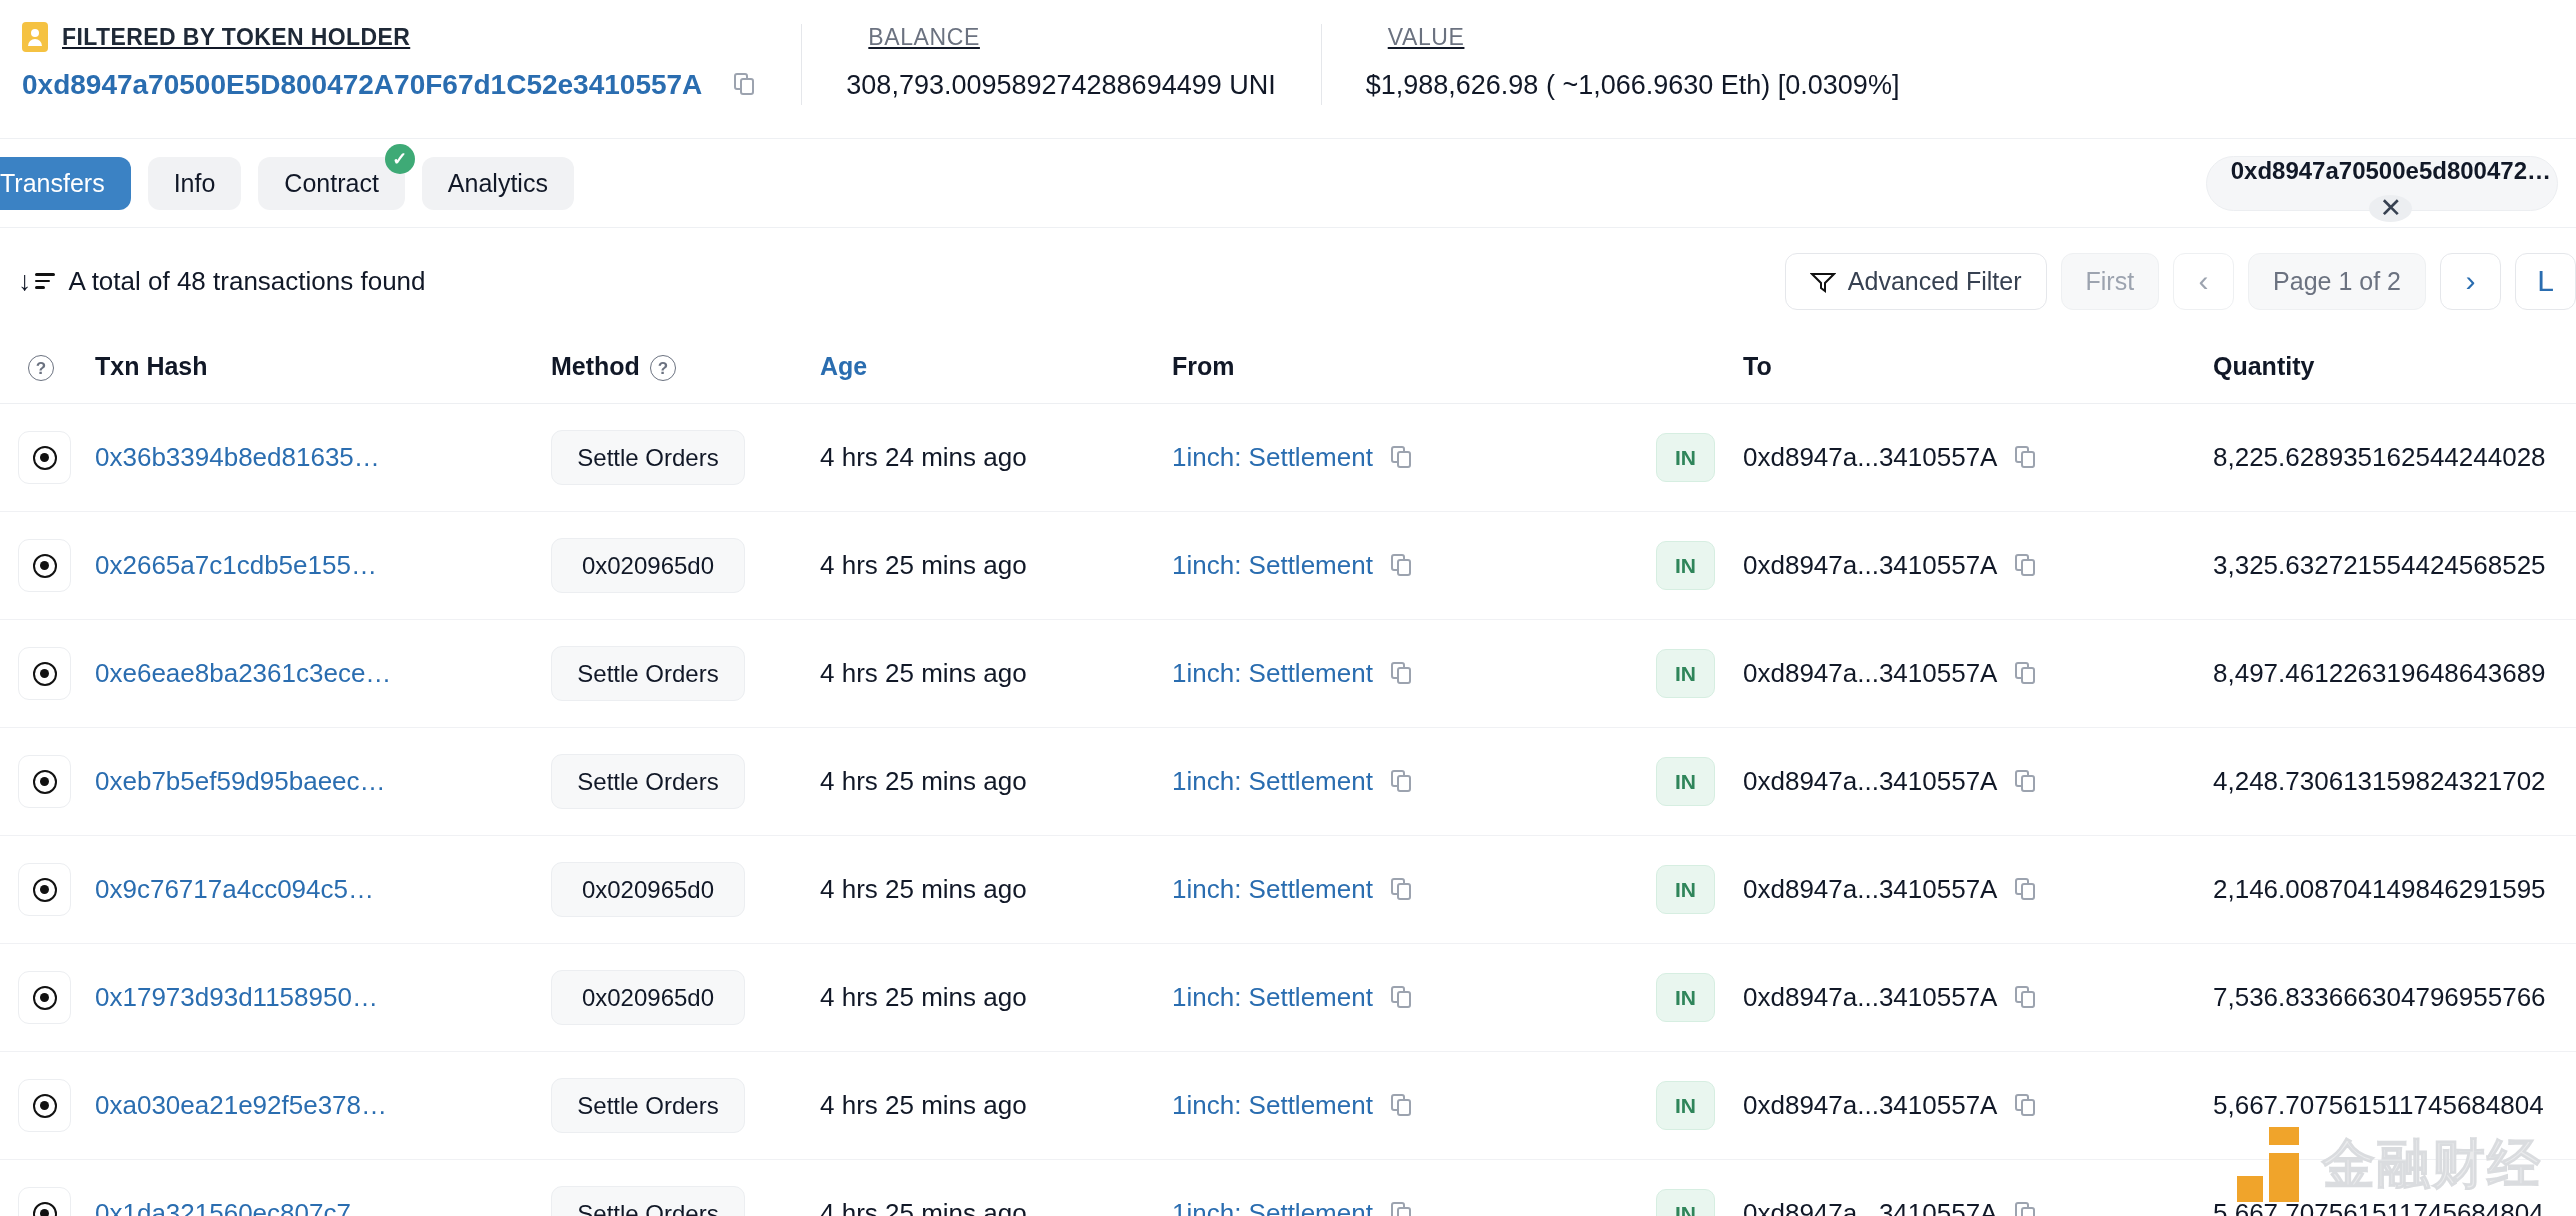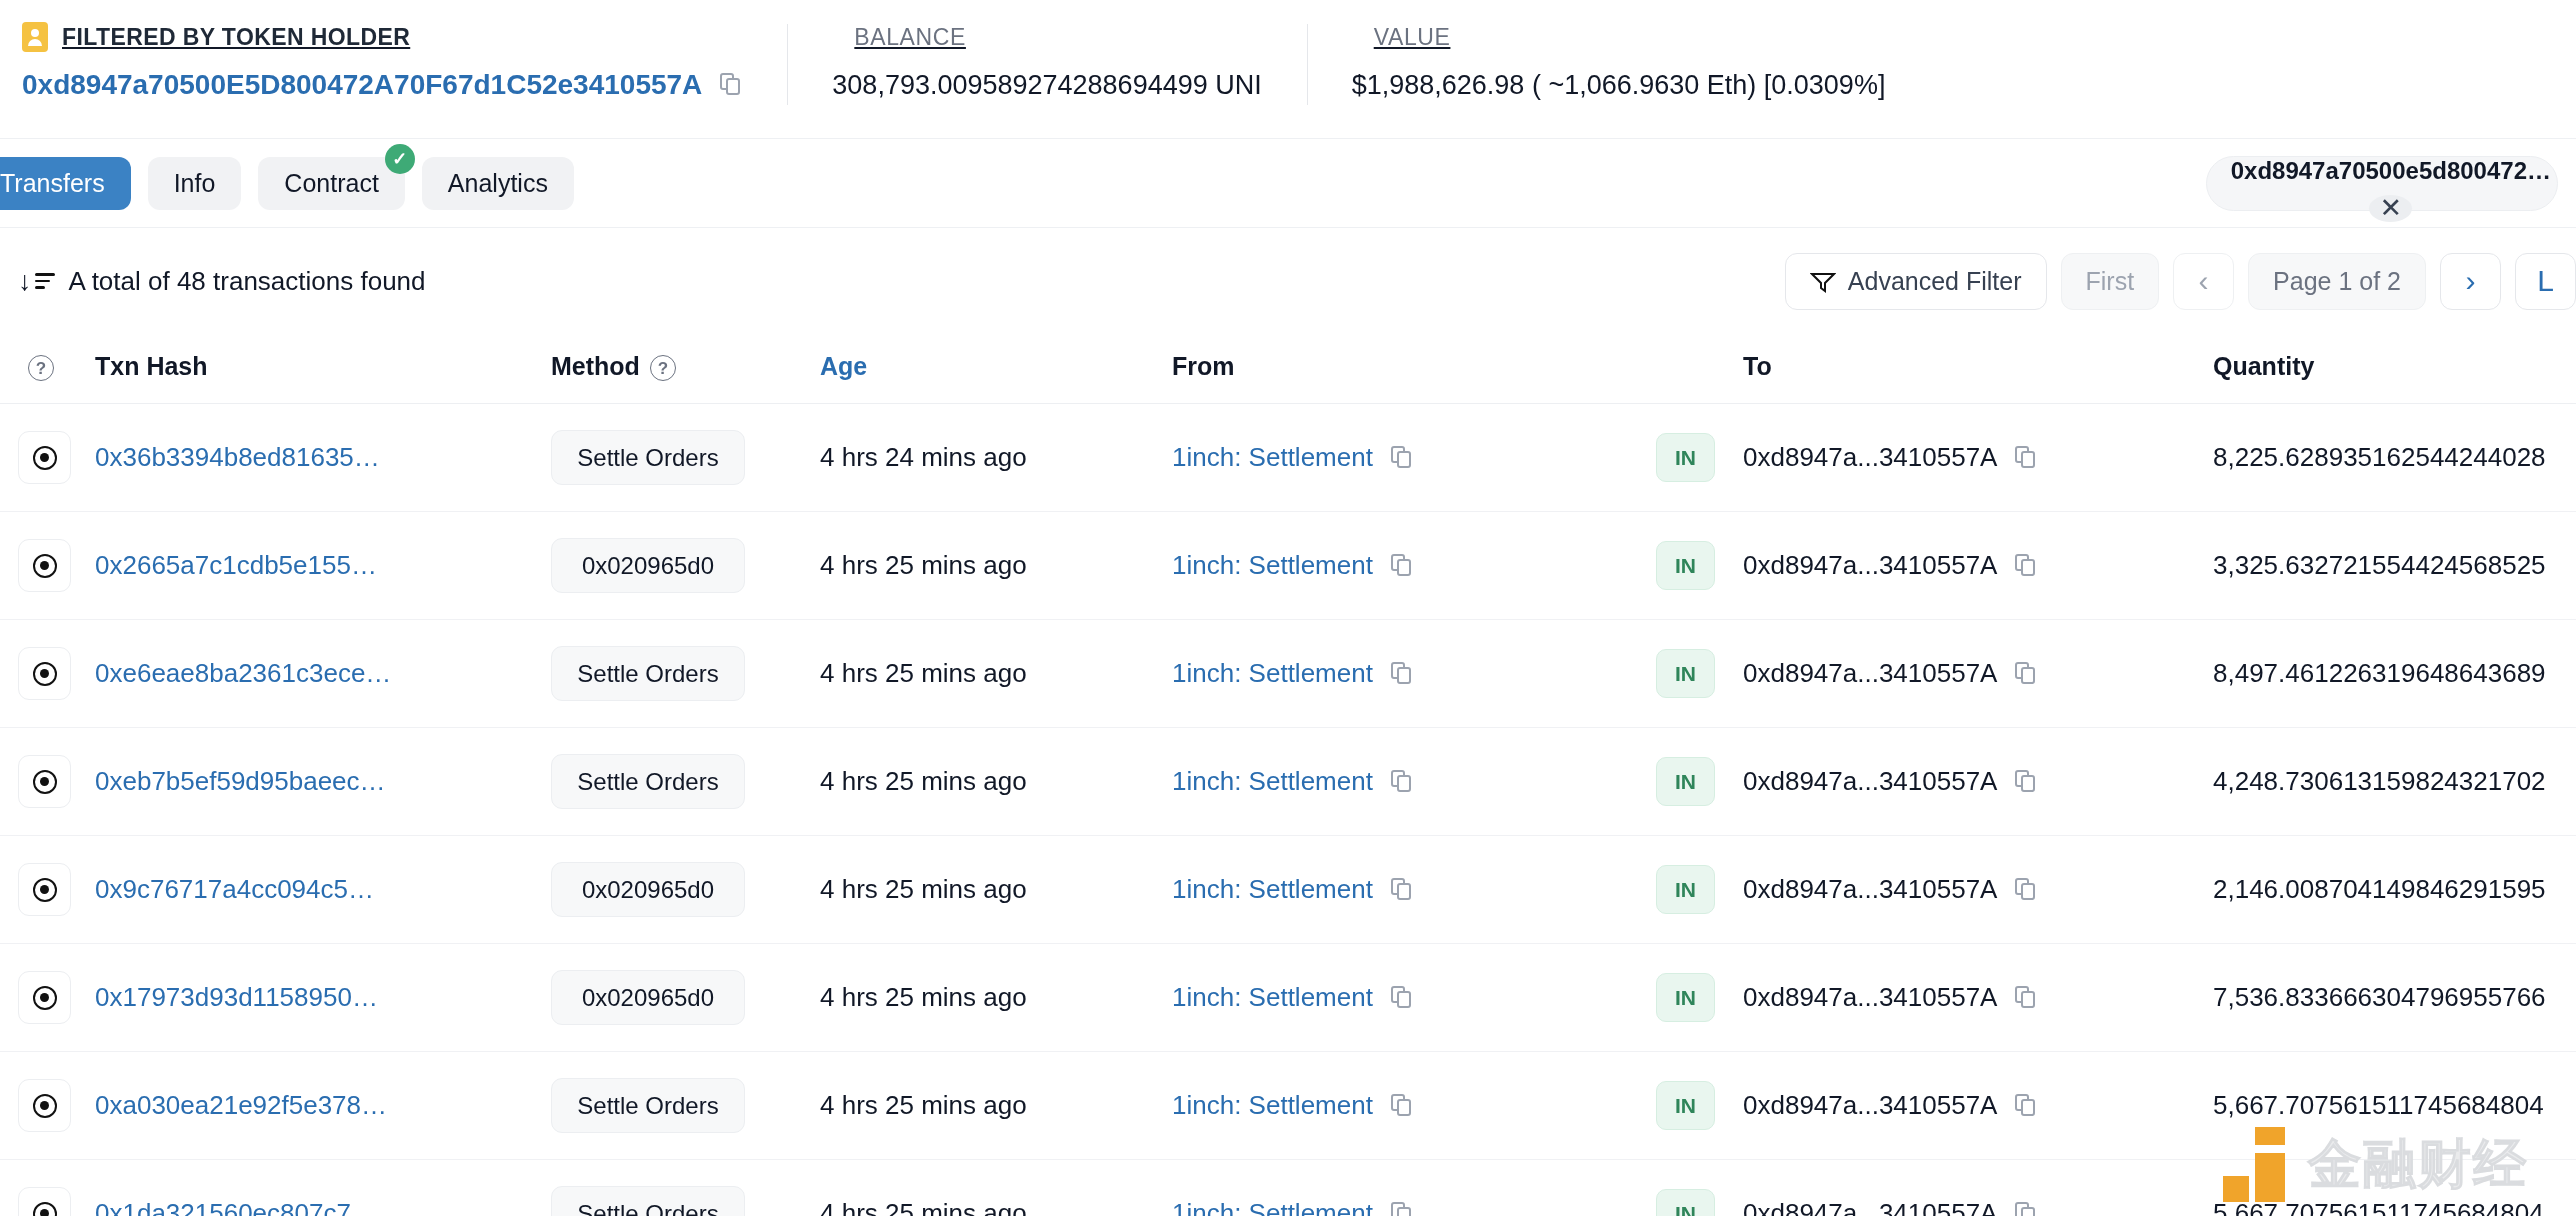--- a/index.html
+++ b/index.html
@@ -65,21 +65,21 @@
     margin-top: 2px;
   }
   .holder-icon .stack { display:flex; flex-direction:column; align-items:center; }
   .cell-value {
     margin-top: 16px;
     font-size: 27px;
     line-height: 34px;
     color: #111827;
     display: flex;
     align-items: center;
-    gap: 18px;
+    gap: 32px;
     white-space: nowrap;
   }
   .addr-link { color: #2a6db0; font-weight: 700; font-size: 28px; }
 
   
   .copy-ico { display:inline-block; width: 22px; height: 24px; position: relative; flex:none; }
   .copy-ico i {
     position:absolute; display:block;
     border: 2.2px solid #9ca3af;
     border-radius: 3px;
@@ -273,21 +273,21 @@
     background: #e9f6ef;
     border: 1px solid #d6eee1;
     color: #2f855a;
     font-size: 21px;
     font-weight: 600;
   }
 
   
   .watermark {
     position: absolute;
-    right: 48px;
+    right: 34px;
     bottom: 14px;
     display: flex;
     align-items: center;
     pointer-events: none;
     opacity: .95;
   }
   .wm-logo { position: relative; width: 85px; height: 75px; }
   .wm-logo span { position:absolute; background:#f0a020; display:block; }
   .wm-logo .b1 { left: 0;  bottom: 0;  width: 26px; height: 26px; }
   .wm-logo .b2 { left: 32px; bottom: 0; width: 30px; height: 49px; }

